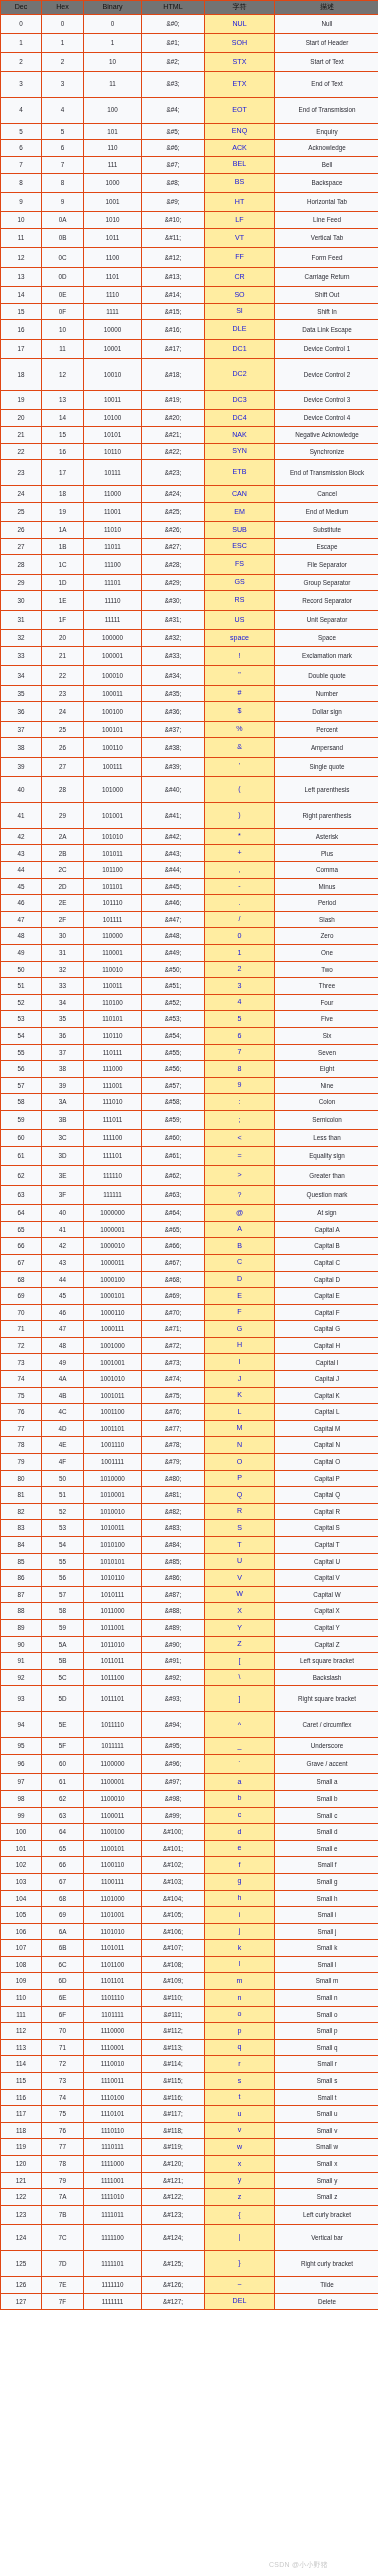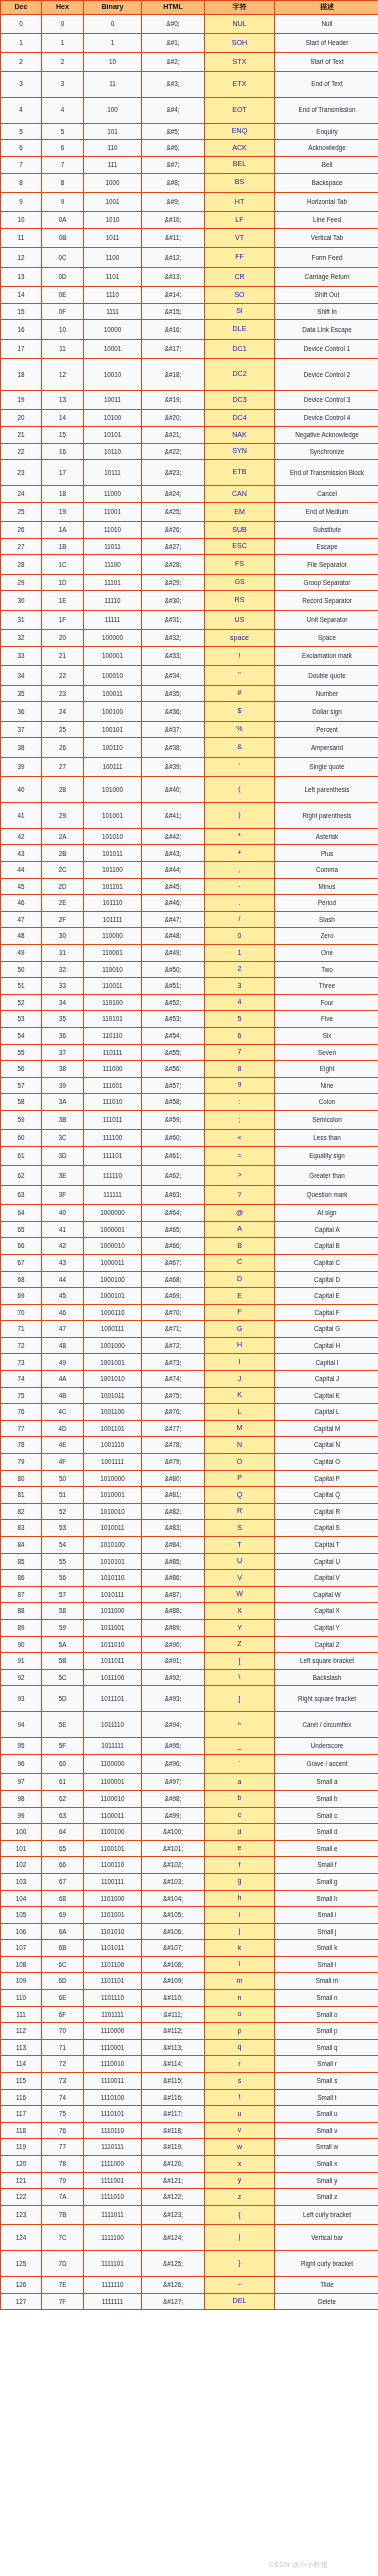--- a/index.html
+++ b/index.html
@@ -18,24 +18,24 @@
     border: 1.1px solid #e04613;
   }
   #ascii-table col.c-dec    { width: 41px; }
   #ascii-table col.c-hex    { width: 42px; }
   #ascii-table col.c-bin    { width: 58px; }
   #ascii-table col.c-html   { width: 63px; }
   #ascii-table col.c-char   { width: 70px; }
   #ascii-table col.c-desc   { width: 105px; }
 
   #ascii-table th {
-    background: #fdba74;
+    background: #737373;
     border: 1.1px solid #e04613;
     color: #111111;
-    font-weight: bold;
+    font-weight: normal;
     font-size: 7.1px;
     text-align: center;
     padding: 2.3px 1.1px;
     line-height: 1.15;
   }
   #ascii-table td {
     border: 0.9px solid #e04613;
     background: #f8f9fb;
     color: #2b2b33;
     font-size: 6.3px;

